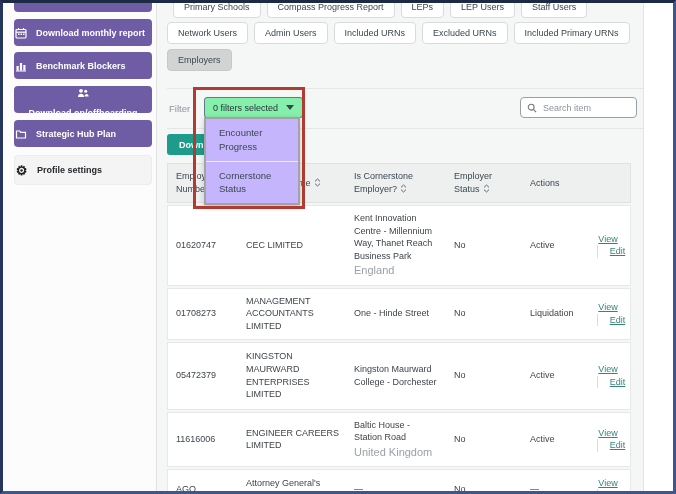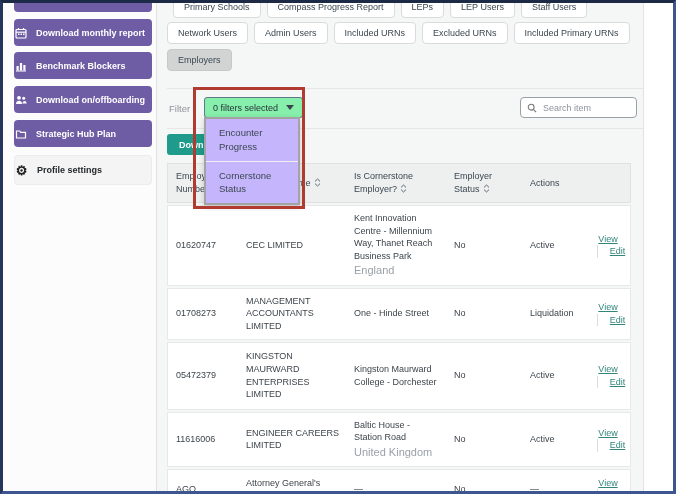--- a/index.html
+++ b/index.html
@@ -9,21 +9,21 @@
     position:relative;width:676px;height:494px;overflow:hidden;background:#fff;
     border:3px solid #3d568f;border-top-color:#1d2a45;border-left-color:#26355c;
   }
 
   
   .sidebar{position:absolute;left:0;top:0;bottom:0;width:154px;background:#fcfcfc;border-right:1px solid #e2e2e2;}
   .sb-btn{position:absolute;left:11px;width:138px;height:27px;border:none;border-radius:4px;
     display:flex;align-items:center;gap:9px;padding:0 0;font-size:9px;font-weight:600;cursor:pointer;text-align:left;}
   .sb-purple{background:#6e5da5;color:#fff;}
   .sb-cut{top:0;height:9px;border-radius:0 0 4px 4px;padding:0;}
-  .sb-1{top:16px;} .sb-2{top:49px;} .sb-3{top:83px;} .sb-4{top:117px;}
+  .sb-1{top:16px;} .sb-2{top:49px;} .sb-3{top:83px;flex-direction:column;} .sb-4{top:117px;}
   .sb-plain{top:152px;height:30px;background:#f4f4f4;border:1px solid #ececec;color:#25292c;}
   .sb-icon{width:13px;height:13px;flex:0 0 13px;display:inline-flex;align-items:center;justify-content:center;}
   .gear-glyph{font-size:13px;line-height:13px;color:#1d1d1d;}
 
   
   .main{position:absolute;left:154px;top:0;right:0;bottom:0;background:#f5f6f6;}
   .white-strip{position:absolute;left:486px;top:0;bottom:0;right:0;background:#fff;border-left:1px solid #e3e3e3;}
 
   .tabs-row{position:absolute;display:flex;gap:6px;}
   .tabs-r1{left:16px;top:-7px;}

